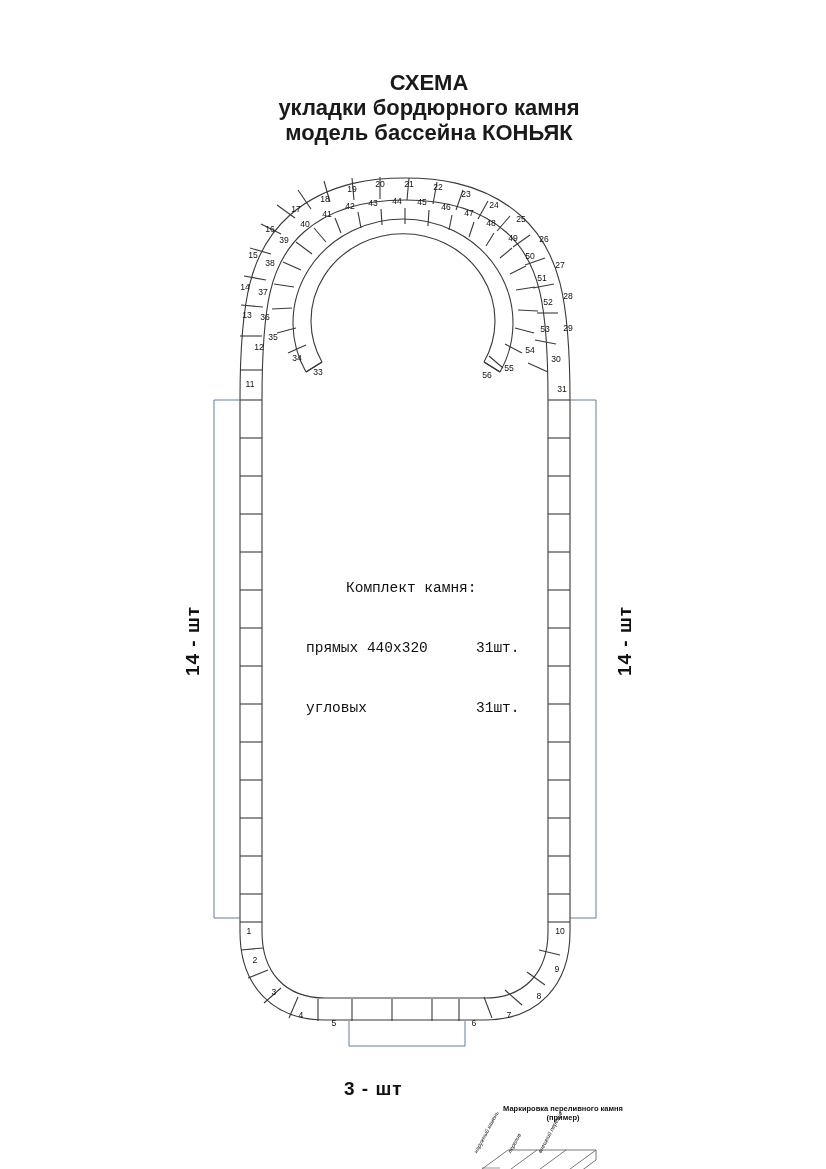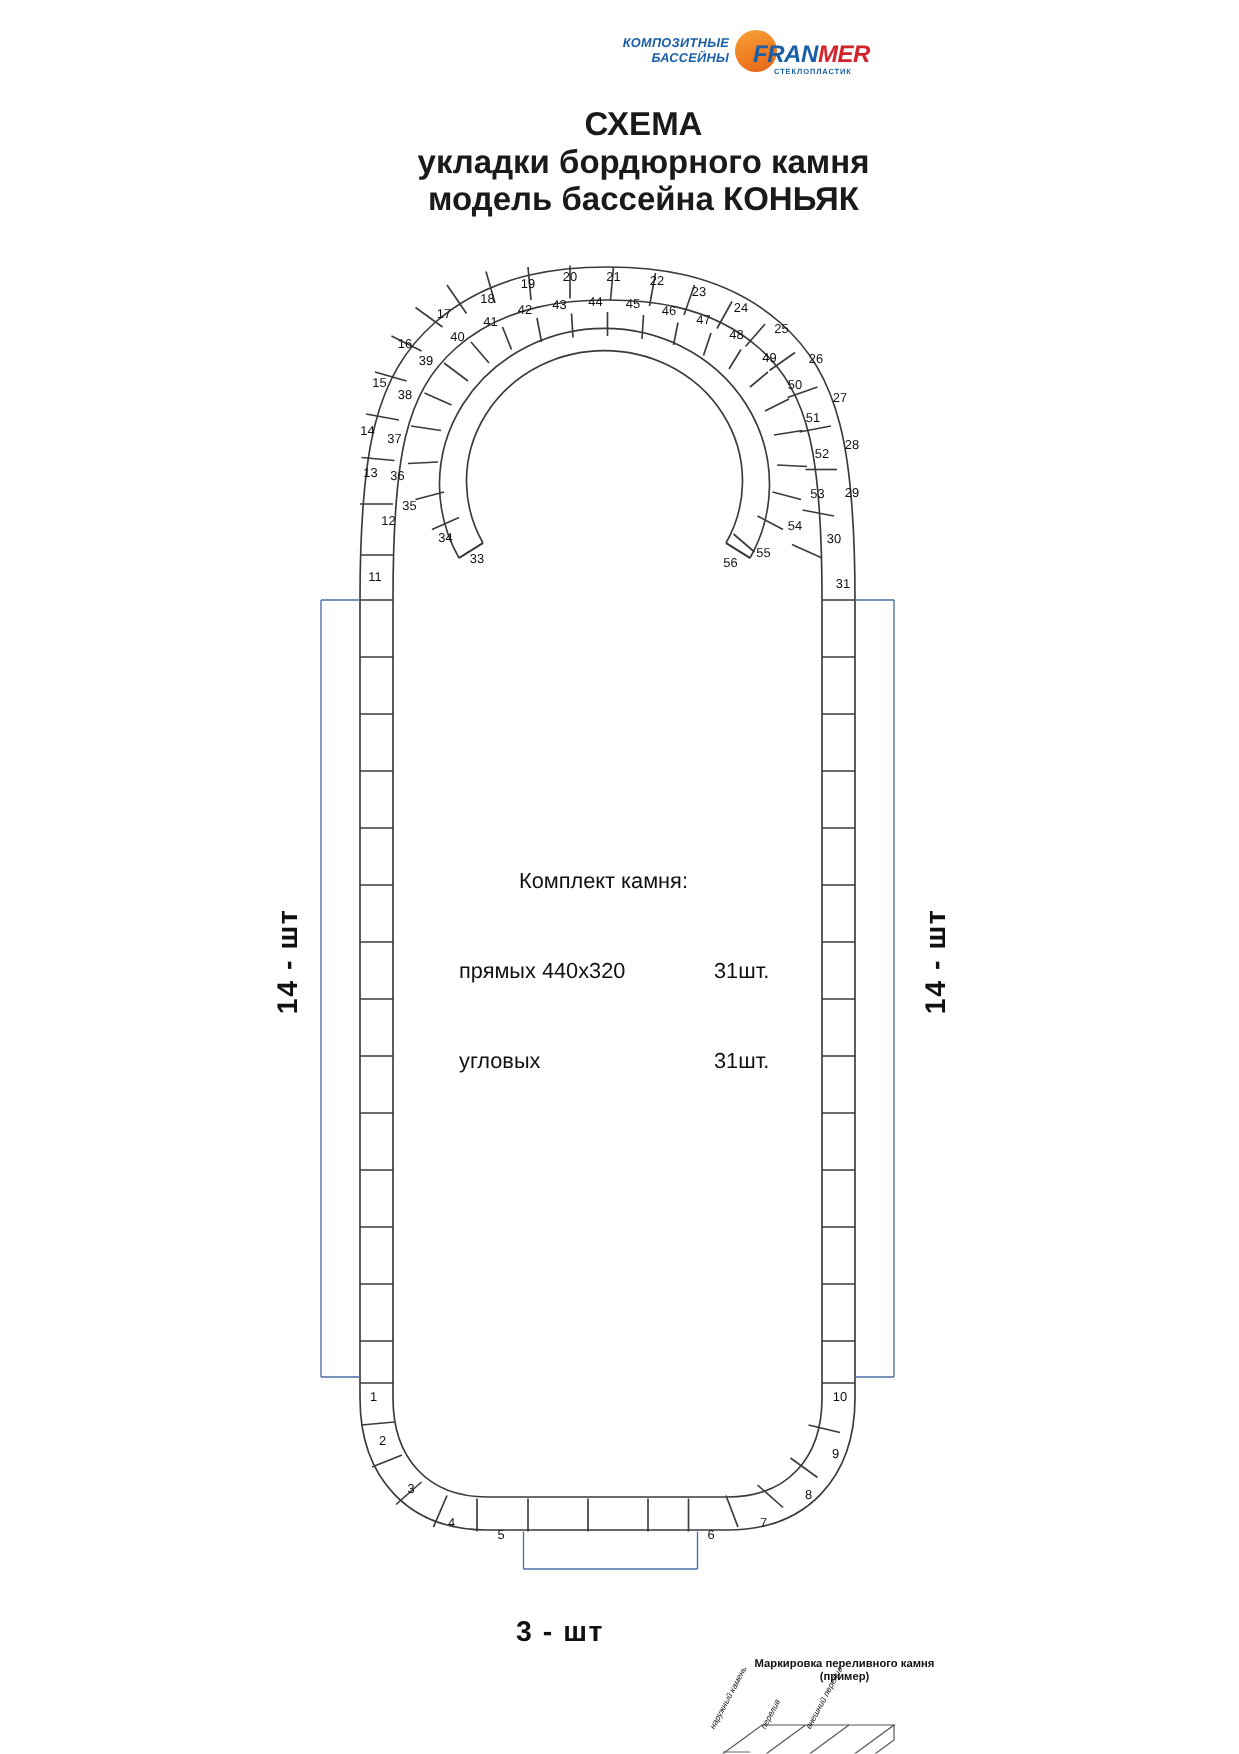--- a/index.html
+++ b/index.html
@@ -104,20 +104,21 @@
   }
 
   
   .legend {
     position: absolute;
     left: 300px;
     top: 578px;
     width: 260px;
     font-size: 14.5px;
     line-height: 20px;
+    font-family: Liberation Mono, monospace;
   }
   .legend-title {
     margin-bottom: 18px;
     padding-left: 46px;
   }
   .legend-row {
     position: relative;
     height: 20px;
     margin-top: 40px;
   }
@@ -188,31 +189,20 @@
   }
   .c1 { left: 2px;  top: 16px; font-weight: bold; }
   .c2 { left: 30px; top: 16px; }
   .c3 { left: 58px; top: 16px; }
 </style>
 </head>
 <body>
 
 <div class="page">
 
-  <div class="logo">
-    <div class="logo-left">
-      <div>КОМПОЗИТНЫЕ</div>
-      <div>БАССЕЙНЫ</div>
-    </div>
-    <div class="logo-sun"></div>
-    <div class="logo-brand">
-      <span>FRAN</span><span class="red">MER</span>
-    </div>
-    <div class="logo-sub">СТЕКЛОПЛАСТИК</div>
-  </div>
 
   <div class="title">
     <div>СХЕМА</div>
     <div>укладки бордюрного камня</div>
     <div>модель бассейна КОНЬЯК</div>
   </div>
 
   <svg id="drawing" width="826" height="1169" viewBox="0 0 826 1169">
     <g fill="none" stroke="#3a3a3a" stroke-width="1.1">
 

